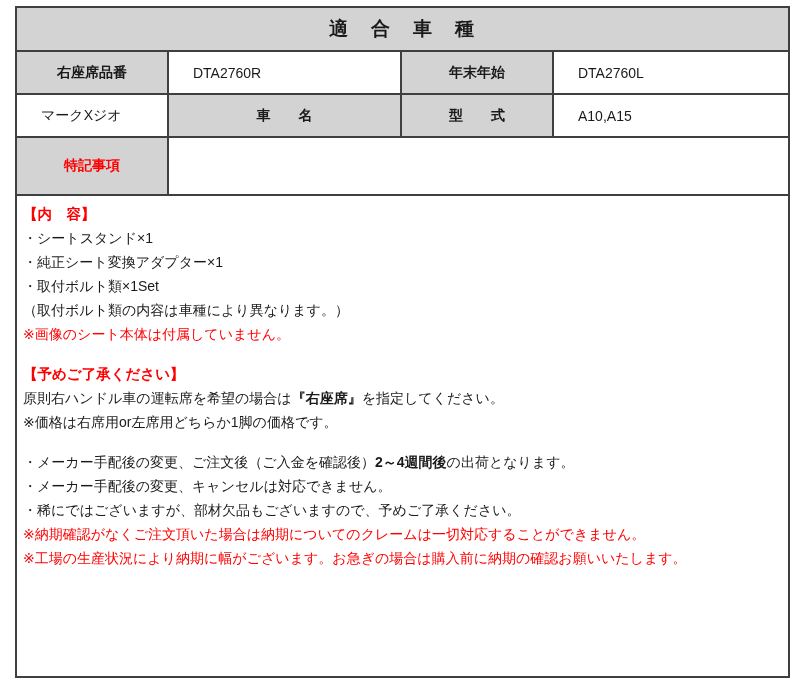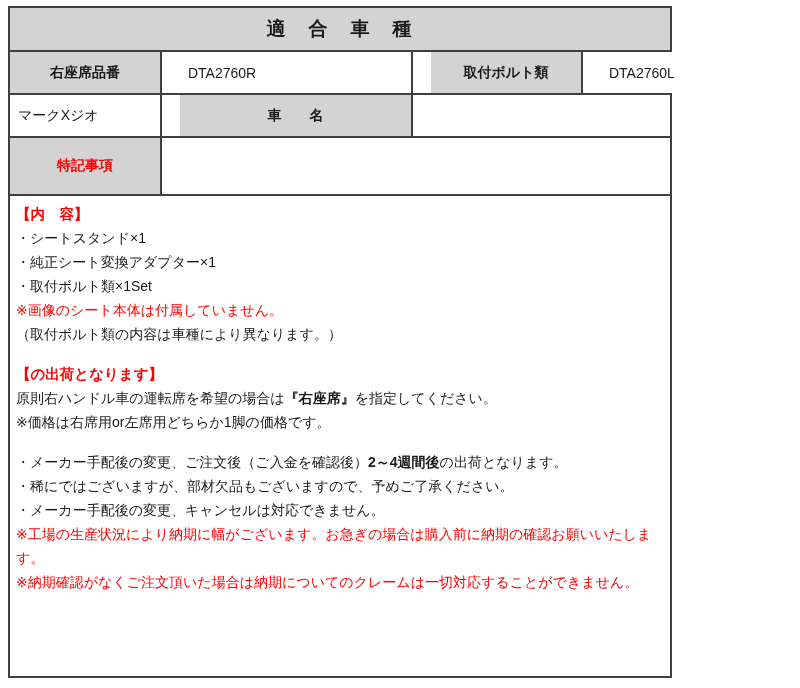--- a/index.html
+++ b/index.html
@@ -5,85 +5,87 @@
   :root{
     --header-bg:#d3d3d3;
     --border:#3f3f3f;
     --red:#ff0000;
     --text:#1a1a1a;
   }
   *{margin:0;padding:0;box-sizing:border-box;}
   html,body{width:800px;height:688px;background:#ffffff;
     font-family:"Liberation Sans","DejaVu Sans",sans-serif;color:var(--text);}
   .sheet{position:relative;width:800px;height:688px;background:#fff;overflow:hidden;}
-  .box{position:absolute;left:8px;top:6px;width:664px;height:672px;
+  .box{position:absolute;left:15px;top:6px;width:775px;height:672px;
     border:2px solid var(--border);background:#fff;}
   .title-row{height:44px;background:var(--header-bg);
     border-bottom:2px solid var(--border);
     display:flex;align-items:center;justify-content:center;
     font-size:19px;font-weight:bold;letter-spacing:2px;}
   .grid-row{display:grid;grid-template-columns:152px 233px 152px 1fr;
     border-bottom:2px solid var(--border);}
   .grid-row.notes{grid-template-columns:152px 1fr;height:58px;}
-  .grid-row.spec{height:43px;gap:18px;}
+  .grid-row.spec{height:43px;}
   .cell{display:flex;align-items:center;}
   .cell.divider{border-right:2px solid var(--border);}
   .label-cell{background:var(--header-bg);justify-content:center;
     font-weight:bold;font-size:14px;text-align:center;}
   .label-cell.red-label{color:var(--red);}
-  .value-cell{background:#fff;padding-left:8px;font-size:14px;}
+  .value-cell{background:#fff;padding-left:24px;font-size:14px;}
   .content{padding:6px 12px 0 6px;font-size:14px;line-height:24px;}
   .section{margin-bottom:16px;}
   .sec-heading{color:var(--red);font-weight:bold;font-size:14.5px;line-height:24px;}
   .sec-line{line-height:24px;}
   .sec-line.red{color:var(--red);}
   .bold{font-weight:bold;margin-top:8px;}
 </style>
 </head>
 <body>
 
 <div class="sheet">
   <div class="box">
 
     <div class="title-row">適　合　車　種</div>
 
     <div class="grid-row spec">
       <div class="cell label-cell divider">右座席品番</div>
       <div class="cell value-cell divider">DTA2760R</div>
-      <div class="cell label-cell divider">取付ボルト類</div>
+      <div class="cell label-cell divider">年末年始</div>
       <div class="cell value-cell">DTA2760L</div>
     </div>
 
     <div class="grid-row spec">
       <div class="cell value-cell divider">マークXジオ</div>
       <div class="cell label-cell divider">車　　名</div>
+      <div class="cell label-cell divider">型　　式</div>
+      <div class="cell value-cell">A10,A15</div>
     </div>
 
     <div class="grid-row notes">
       <div class="cell label-cell red-label divider">特記事項</div>
       <div class="cell value-cell"></div>
     </div>
 
     <div class="content">
         <div class="section">
           <div class="sec-heading">【内　容】</div>
           <div class="sec-line"><span>・シートスタンド×1</span></div>
           <div class="sec-line"><span>・純正シート変換アダプター×1</span></div>
           <div class="sec-line"><span>・取付ボルト類×1Set</span></div>
+          <div class="sec-line"><span>（取付ボルト類の内容は車種により異なります。）</span></div>
           <div class="sec-line red"><span>※画像のシート本体は付属していません。</span></div>
-          <div class="sec-line"><span>（取付ボルト類の内容は車種により異なります。）</span></div>
         </div>
         <div class="section">
-          <div class="sec-heading">【の出荷となります】</div>
+          <div class="sec-heading">【予めご了承ください】</div>
           <div class="sec-line"><span>原則右ハンドル車の運転席を希望の場合は</span><span class="bold">『右座席』</span><span>を指定してください。</span></div>
           <div class="sec-line"><span>※価格は右席用or左席用どちらか1脚の価格です。</span></div>
         </div>
         <div class="section">
           <div class="sec-line"><span>・メーカー手配後の変更、ご注文後（ご入金を確認後）</span><span class="bold">2～4週間後</span><span>の出荷となります。</span></div>
+          <div class="sec-line"><span>・メーカー手配後の変更、キャンセルは対応できません。</span></div>
           <div class="sec-line"><span>・稀にではございますが、部材欠品もございますので、予めご了承ください。</span></div>
-          <div class="sec-line"><span>・メーカー手配後の変更、キャンセルは対応できません。</span></div>
+          <div class="sec-line red"><span>※納期確認がなくご注文頂いた場合は納期についてのクレームは一切対応することができません。</span></div>
           <div class="sec-line red"><span>※工場の生産状況により納期に幅がございます。お急ぎの場合は購入前に納期の確認お願いいたします。</span></div>
-          <div class="sec-line red"><span>※納期確認がなくご注文頂いた場合は納期についてのクレームは一切対応することができません。</span></div>
         </div>
       </div>
 
   </div>
 </div>
 
 </body></html>

